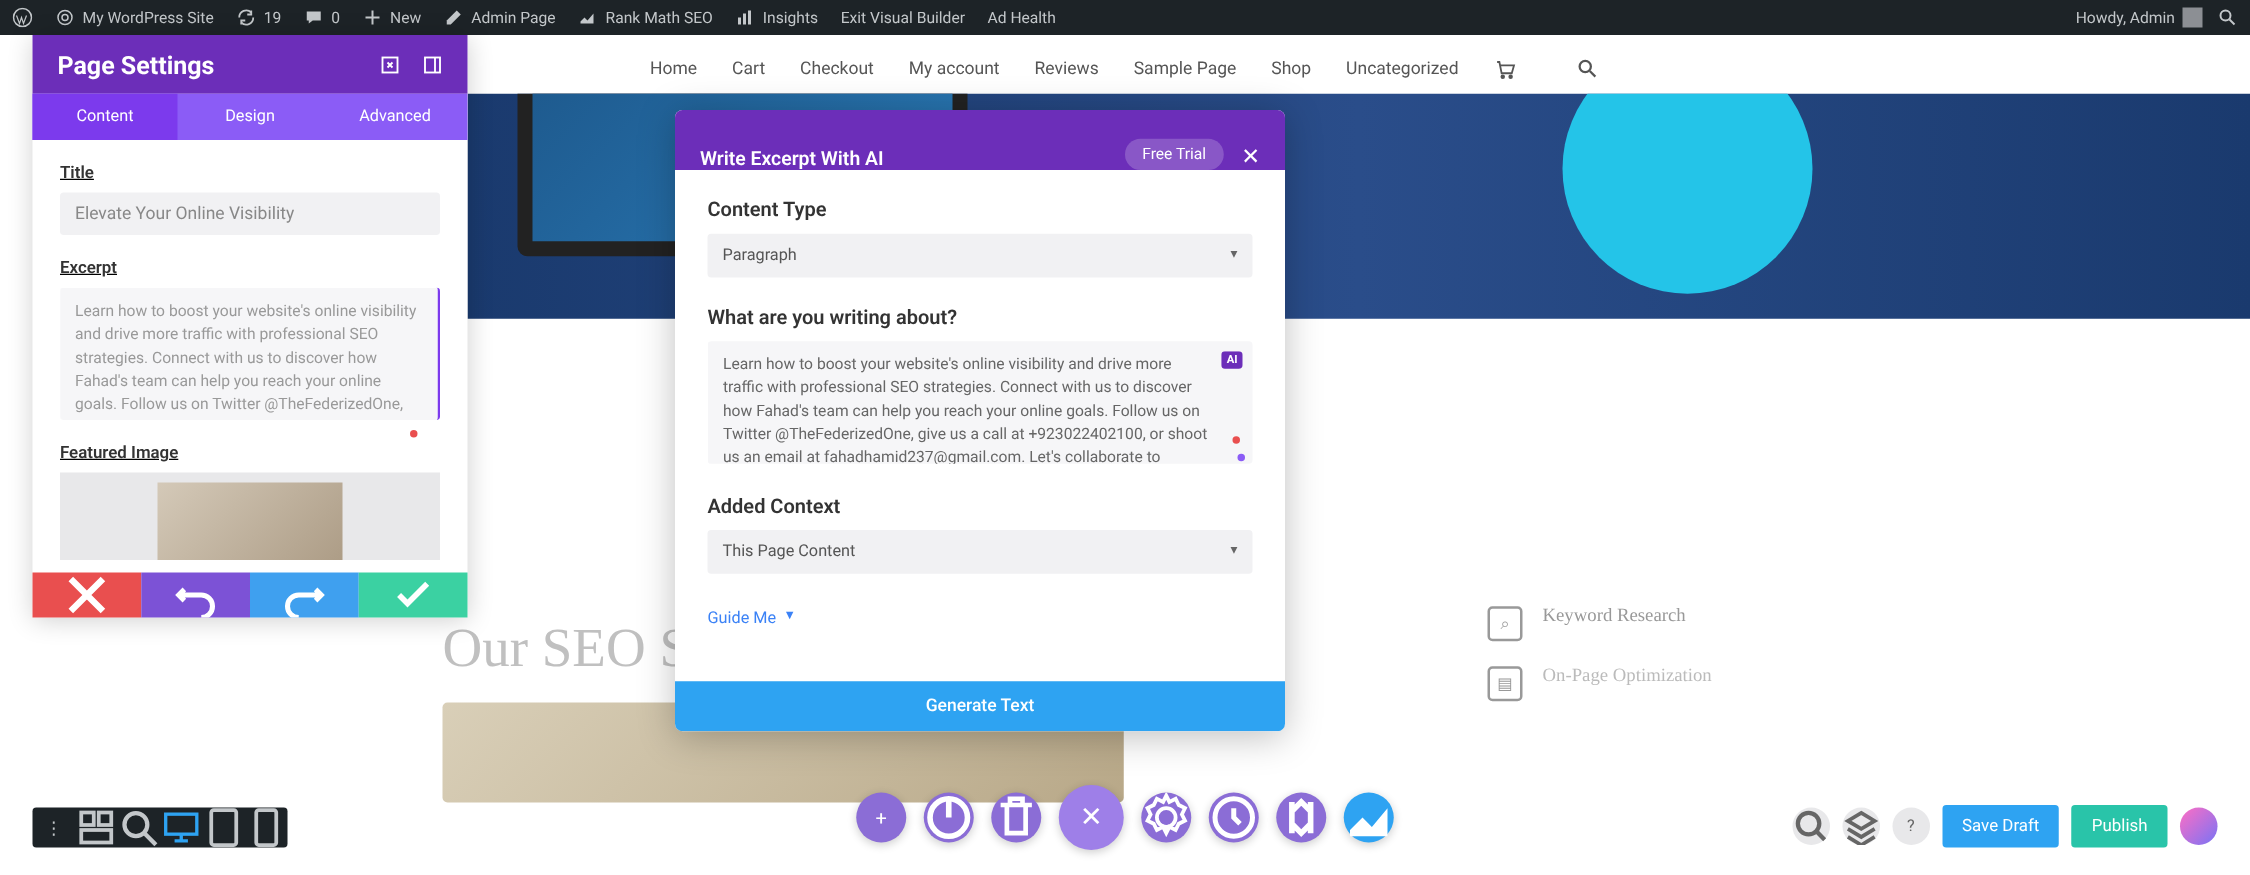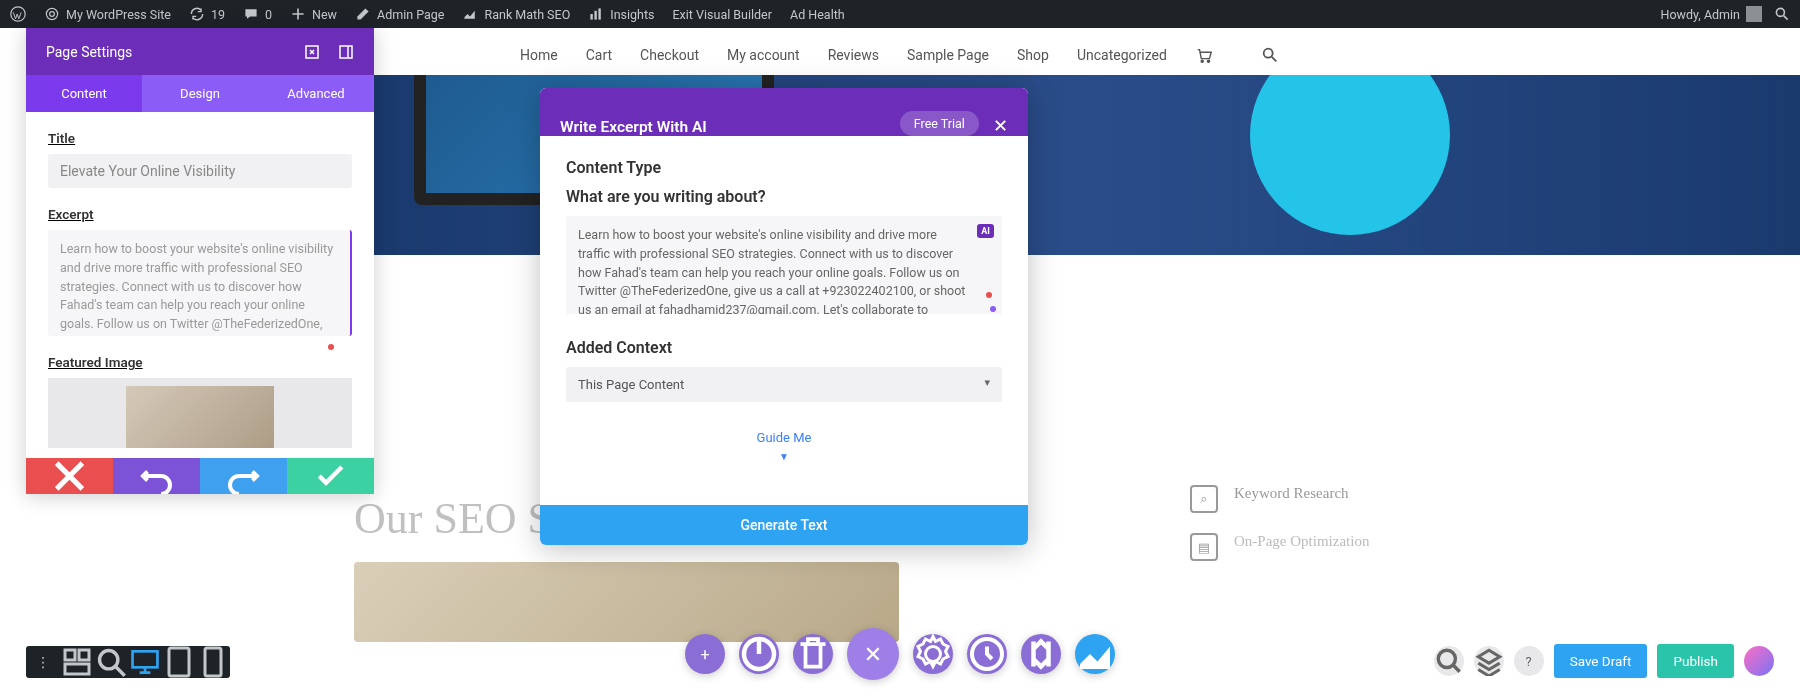--- a/index.html
+++ b/index.html
@@ -14,21 +14,21 @@
 .avatar-sm { width: 16px; height: 16px; background: #8c8f94; }
 
 
 .site-nav { height: 53px; background: #fff; display: flex; align-items: center; padding: 0 40px 0 520px; gap: 28px; font-size: 14px; color: #555; }
 .site-nav span { cursor: pointer; }
 .nav-icon { width: 18px; height: 18px; display:inline-flex; align-items:center; justify-content:center; }
 
 
 .settings-panel { position: absolute; top: 28px; left: 26px; width: 348px; background: #fff; box-shadow: 0 2px 20px rgba(0,0,0,0.2); z-index: 50; }
 .sp-header { background: #6c2eb9; color: #fff; height: 47px; display: flex; align-items: center; padding: 0 20px; }
-.sp-header h2 { font-size: 14px; font-weight: 400; flex: 1; }
+.sp-header h2 { font-size: 20px; font-weight: 700; flex: 1; }
 .sp-header-icons { display: flex; gap: 18px; }
 .sp-header-icon { width: 16px; height: 16px; display:flex; align-items:center; justify-content:center; cursor:pointer; }
 .sp-tabs { display: flex; background: #8b5cf6; }
 .sp-tab { flex: 1; text-align: center; padding: 11px 0; color: #fff; font-size: 13px; cursor: pointer; }
 .sp-tab.active { background: #7c3aed; }
 .sp-body { padding: 18px 22px 10px; text-decoration: underline; }
 .sp-label { font-size: 13.5px; color: #333; font-weight: 600; margin-bottom: 8px; }
 .sp-input { width: 100%; background: #f1f1f3; border: none; padding: 9px 12px; font-size: 14px; color: #888; border-radius: 3px; margin-bottom: 18px; }
 .sp-textarea { width: 100%; background: #f6f6f8; border: none; padding: 10px 12px; font-size: 12.5px; color: #999; line-height: 1.5; border-radius: 3px; height: 106px; resize: none; margin-bottom: 14px; border-right: 2px solid #7c3aed; }
 .sp-image { width: 100%; height: 70px; background: #e8e8ea; display:flex; justify-content:center; align-items:flex-start; overflow:hidden; }
@@ -53,21 +53,21 @@
 .ai-trial { background:rgba(255,255,255,0.2); padding:5px 14px; border-radius:14px; font-size:12.5px; margin-right:14px; cursor:pointer; }
 .ai-close { font-size:18px; cursor:pointer; }
 .ai-body { padding:22px 26px 14px; }
 .ai-label { font-size:16px; color:#333; font-weight:600; margin-bottom:10px; }
 .ai-select { position:relative; margin-bottom:22px; }
 .ai-select select { width:100%; background:#f1f1f3; border:none; padding:10px 12px; font-size:13px; color:#555; border-radius:3px; appearance:none; }
 .ai-select::after { content:'▾'; position:absolute; right:12px; top:9px; font-size:11px; color:#666; pointer-events:none; }
 .ai-textarea-wrap { position:relative; margin-bottom:20px; }
 .ai-textarea { width:100%; background:#f6f6f8; border:none; padding:10px 30px 10px 12px; font-size:12.5px; color:#666; line-height:1.5; border-radius:3px; height:98px; resize:none; }
 .ai-badge { position:absolute; right:8px; top:8px; background:#6c2eb9; color:#fff; font-size:9px; padding:2px 4px; border-radius:3px; font-weight:bold; }
-.ai-guide { color:#3b82f6; font-size:13px; cursor:pointer; display:flex; align-items:center; gap:6px;flex-direction:column; }
+.ai-guide { color:#3b82f6; font-size:13px; cursor:pointer; display:flex; gap:6px; }
 .ai-generate { background:#2ea3f2; color:#fff; text-align:center; padding:12px; font-size:14px; font-weight:500; cursor:pointer;margin-top:29px; }
 
 
 .page-content { position:absolute; top:255px; left:310px; right:0; z-index:2; padding:0 40px; }
 .services-title { font-family: Georgia,serif; font-size:44px; color:#c0c0c0; font-weight:400; margin:238px 0 18px 4px; }
 .services-img { width:545px; height:80px; background:linear-gradient(135deg,#d9cfb8,#b8a888); border-radius:4px; margin-left:4px; }
 .service-side { position:absolute; right:290px; top:230px; width:320px; }
 .service-item { display:flex; gap:16px; margin-bottom:20px; }
 .si-icon { width:28px; height:28px; border:2px solid #999; border-radius:4px; flex-shrink:0; display:flex; align-items:center; justify-content:center; font-size:13px; color:#999; }
 .si-text h4 { font-size:15px; color:#bbb; margin-bottom:6px; font-family:Georgia,serif; font-weight:400; }
@@ -300,20 +300,23 @@
 </div>
 
 <div class="ai-modal">
   <div class="ai-header">
     <h3>Write Excerpt With AI</h3>
     <span class="ai-trial">Free Trial</span>
     <span class="ai-close">✕</span>
   </div>
   <div class="ai-body">
     <div class="ai-label">Content Type</div>
+    <div class="ai-select">
+      <select><option>Paragraph</option></select>
+    </div>
     <div class="ai-label">What are you writing about?</div>
     <div class="ai-textarea-wrap">
       <textarea class="ai-textarea" style="">Learn how to boost your website's online visibility and drive more traffic with professional SEO strategies. Connect with us to discover how Fahad's team can help you reach your online goals. Follow us on Twitter @TheFederizedOne, give us a call at +923022402100, or shoot us an email at fahadhamid237@gmail.com. Let's collaborate to enhance your online presence and outshine your competitors.</textarea>
       <span class="ai-badge">AI</span>
       <span class="resize-dot dot-red" style="bottom:20px;right:10px"></span>
       <span class="resize-dot dot-purple" style="bottom:6px;right:6px"></span>
     </div>
     <div class="ai-label">Added Context</div>
     <div class="ai-select" style="margin-bottom:28px">
       <select><option>This Page Content</option></select>

